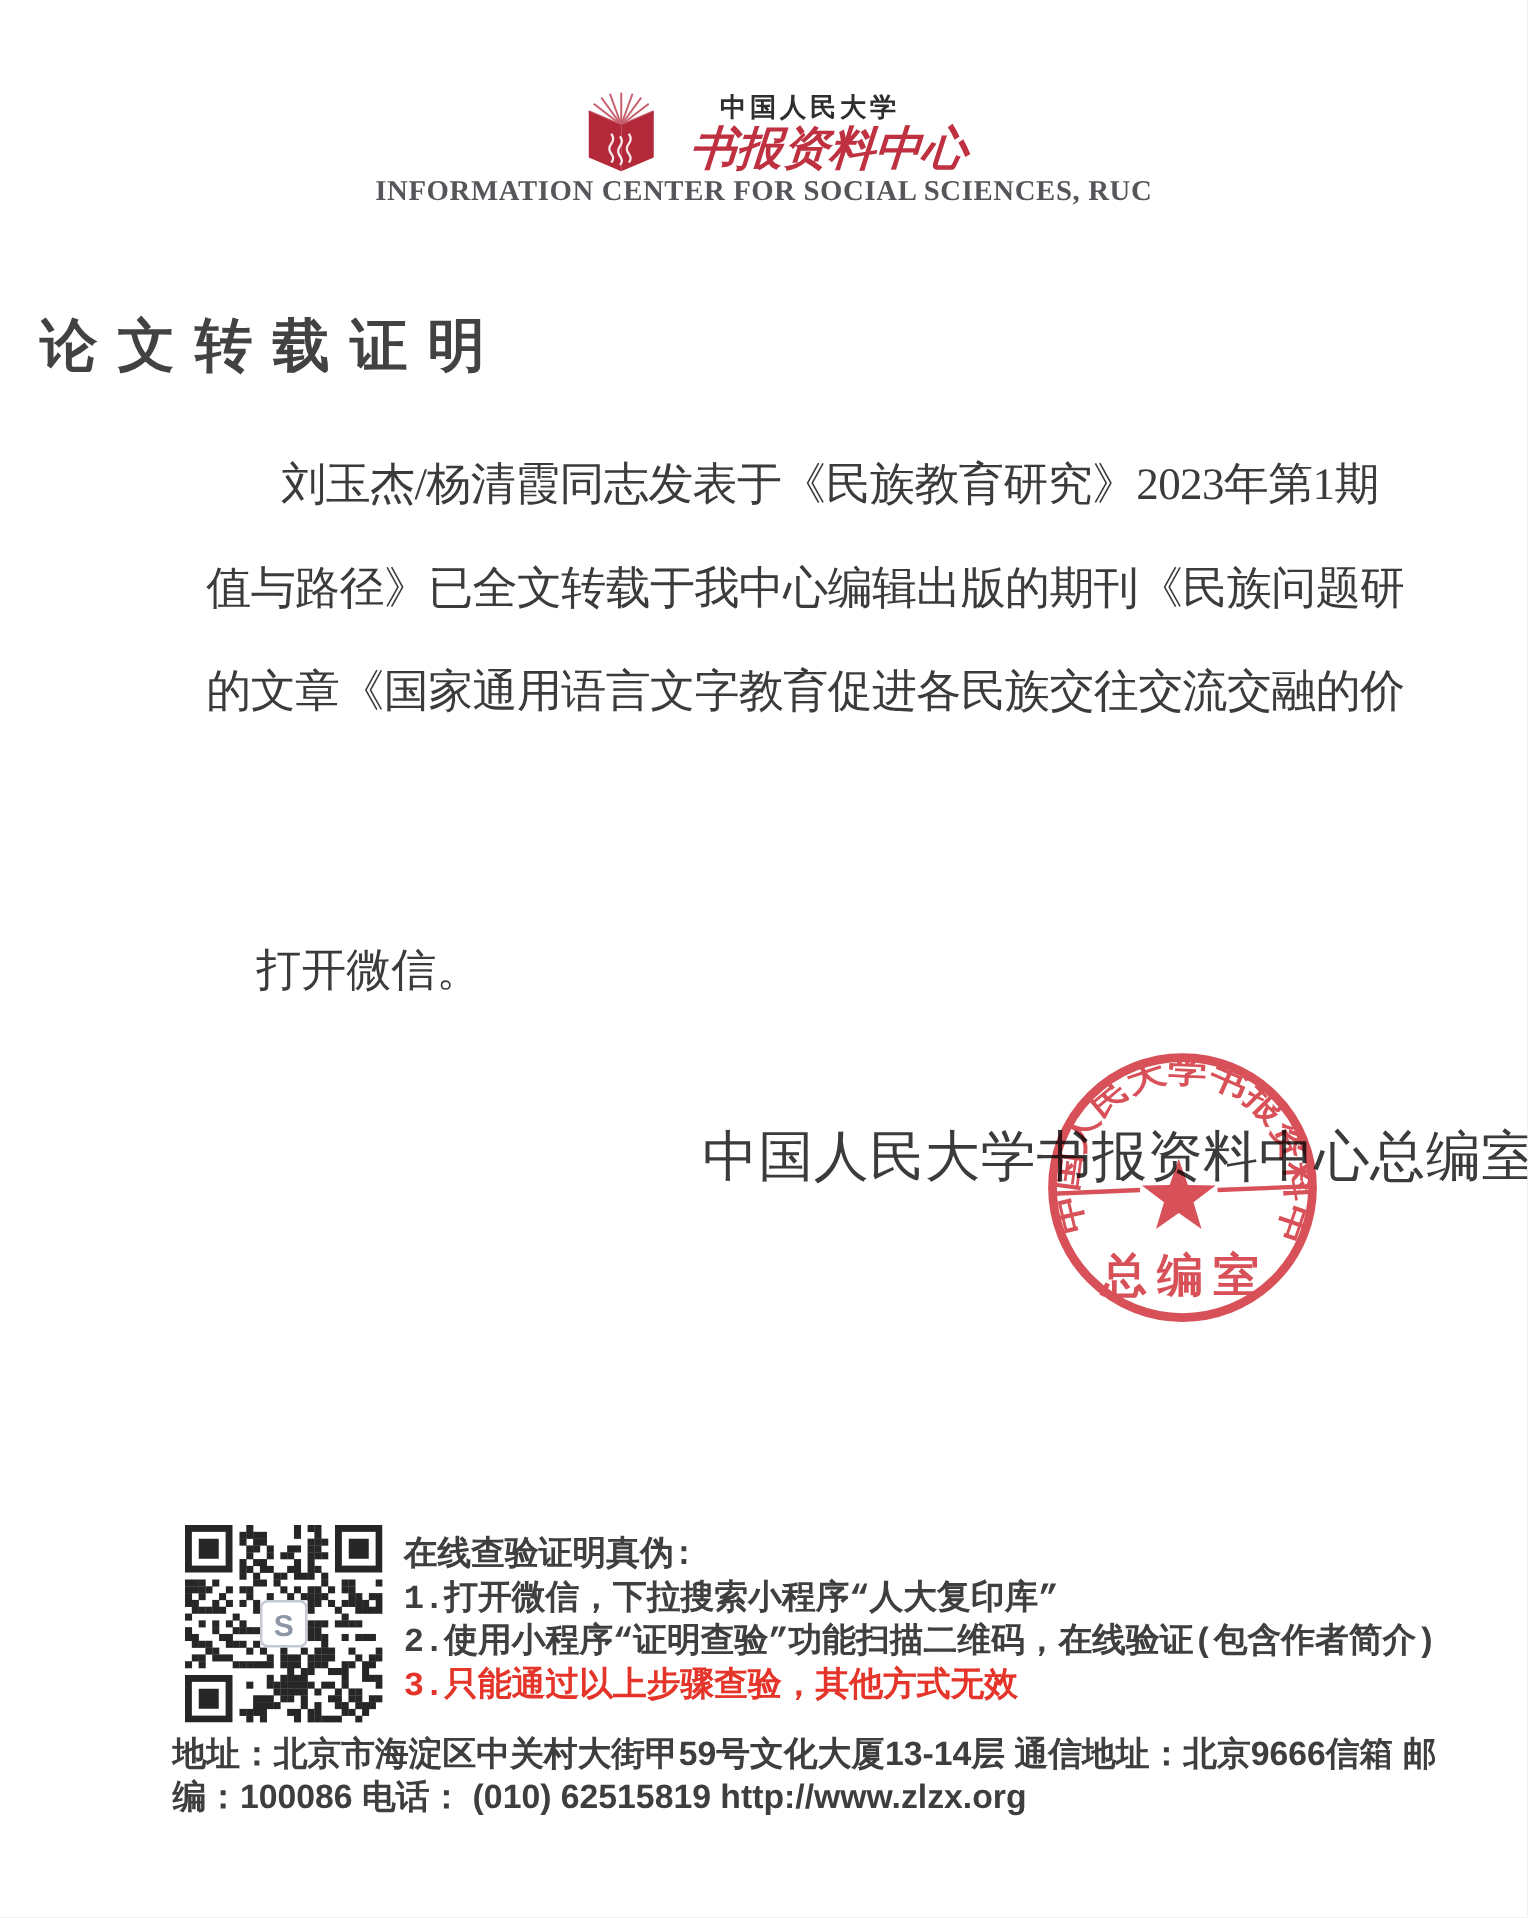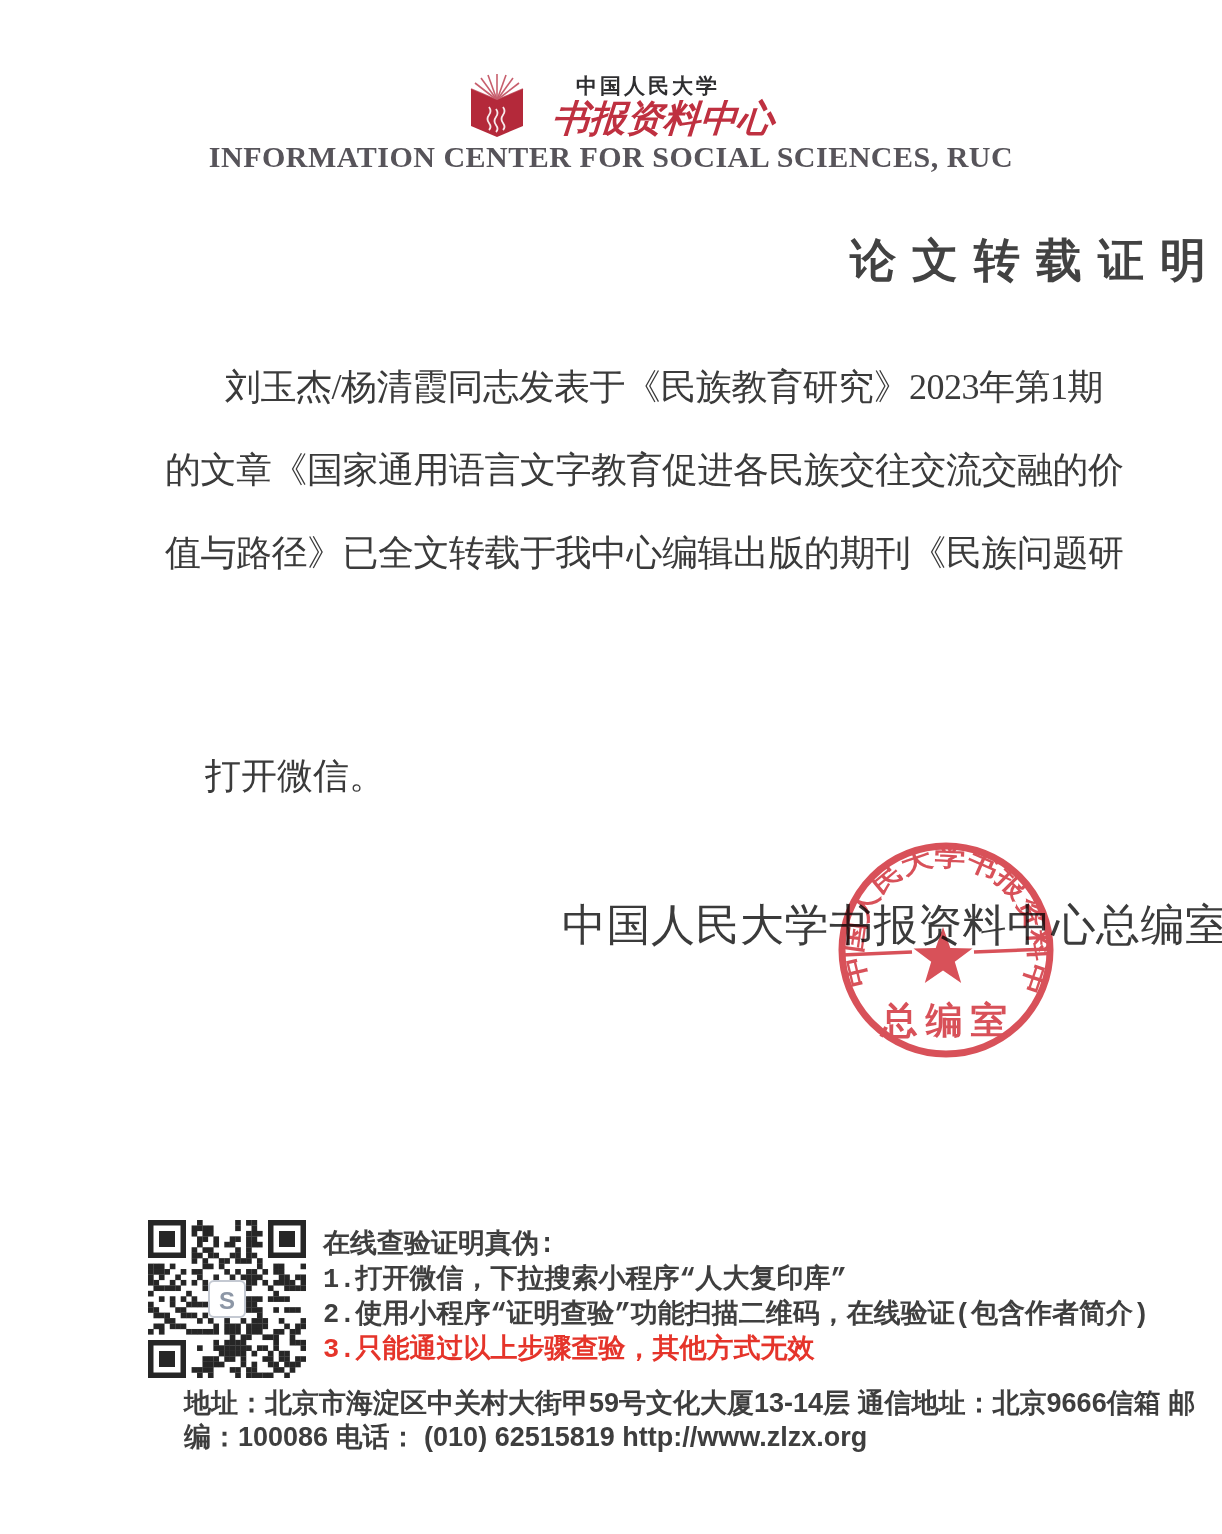--- a/index.html
+++ b/index.html
@@ -13,25 +13,25 @@
   .uni-name{
     position:absolute;left:576px;top:72px;font-family:"Liberation Sans","DejaVu Sans",sans-serif;
     font-weight:700;font-size:21px;letter-spacing:3px;color:#2e2e30;white-space:nowrap;
   }
   .center-cn{
     position:absolute;left:552px;top:94px;font-size:37px;font-weight:700;font-style:italic;
     color:#bf3040;letter-spacing:0px;white-space:nowrap;transform:skewX(-4deg);
   }
   .center-en{
     position:absolute;left:0;right:0;top:140px;text-align:center;
-    font-size:30px;font-weight:700;color:#57545a;letter-spacing:.5px;white-space:nowrap;
+    font-size:23px;font-weight:700;color:#57545a;letter-spacing:.5px;white-space:nowrap;
   }
   
   .doc-title{
-    position:absolute;left:0;right:0;top:230px;margin:0;text-align:right;
+    position:absolute;left:0;right:0;top:230px;margin:16px;text-align:left;
     font-size:46px;font-weight:700;color:#424242;letter-spacing:16px;text-indent:16px;
     white-space:nowrap;
   }
   
   .body-text{
     position:absolute;left:145px;top:346px;width:1000px;
     font-size:36px;line-height:83px;letter-spacing:-0.5px;color:#3b3b3b;margin-left:20px;
   }
   .body-line{white-space:nowrap;}
   .body-line:first-child{text-indent:60px;}
@@ -56,21 +56,21 @@
     position:absolute;left:323px;top:1228px;
     font-family:Liberation Mono, monospace;font-weight:700;
     font-size:27px;color:#3f3f3f;line-height:35px;
   }
   .verify div{white-space:nowrap;}
   .verify .warn{color:#e5342a;}
   
   .footer{
     position:absolute;left:138px;top:1386px;
     font-family:"Liberation Sans","DejaVu Sans",sans-serif;font-weight:700;
-    font-size:27px;color:#3e3e3e;line-height:34px;margin-left:46px;
+    font-size:27px;color:#3e3e3e;line-height:34px;
   }
   .footer div{white-space:nowrap;}
 </style>
 </head>
 <body>
 
 <div class="page">
 
   <svg class="book-icon" viewBox="0 0 60 64" aria-hidden="true">
     <g stroke="#c75f6d" stroke-width="1.6" fill="none">
@@ -93,22 +93,22 @@
     </g>
   </svg>
   <div class="uni-name">中国人民大学</div>
   <div class="center-cn">书报资料中心</div>
   <div class="center-en">INFORMATION CENTER FOR SOCIAL SCIENCES, RUC</div>
 
   <h1 class="doc-title">论文转载证明</h1>
 
   <div class="body-text">
     <div class="body-line">刘玉杰/杨清霞同志发表于《民族教育研究》2023年第1期</div>
+    <div class="body-line">值与路径》已全文转载于我中心编辑出版的期刊《民族问题研</div>
     <div class="body-line">的文章《国家通用语言文字教育促进各民族交往交流交融的价</div>
-    <div class="body-line">值与路径》已全文转载于我中心编辑出版的期刊《民族问题研</div>
   </div>
   <div class="closing">打开微信。</div>
 
   <div class="sig-org">中国人民大学书报资料中心总编室</div>
 
   <svg class="stamp" viewBox="0 0 240 240">
     <circle cx="118" cy="117" r="104" fill="none" stroke="#d5434c" stroke-width="7"></circle>
     <defs>
       <path id="ringPath" d="M 42 152.5 A 84 84 0 1 1 194 152.5" fill="none"></path>
     </defs>

